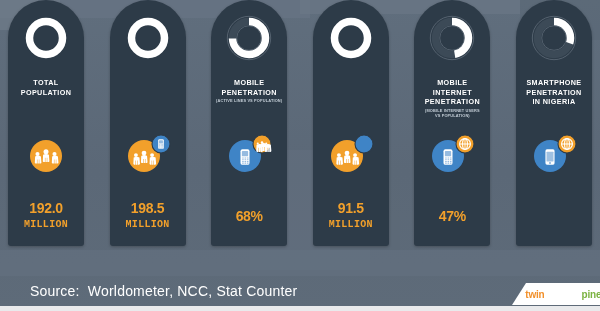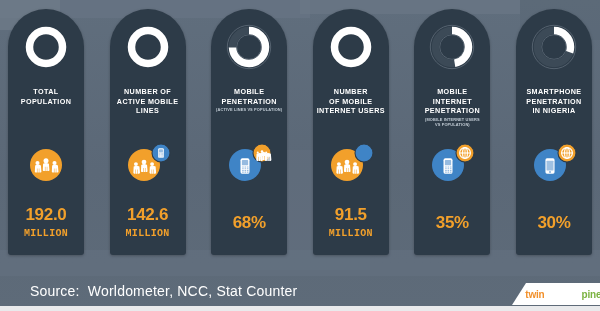--- a/index.html
+++ b/index.html
@@ -21,21 +21,21 @@
   .mapblob.b3{left:300px;top:0;width:220px;height:14px;background:#6d7a89;}
   .mapblob.b4{left:250px;top:150px;width:120px;height:120px;background:#63707f;opacity:.5;}
   .mapblob.b5{left:0;top:250px;width:600px;height:26px;background:#677482;opacity:.45;}
   .mapblob.b6{left:520px;top:0;width:80px;height:40px;background:#586573;opacity:.5;}
   .mapblob.b7{left:330px;top:160px;width:70px;height:90px;background:#5c6977;opacity:.6;}
   .mapblob.b8{left:440px;top:180px;width:40px;height:70px;background:#5a6775;opacity:.5;}
 
   #panels{
     position:absolute;left:0;top:0;width:600px;height:260px;
     display:flex;justify-content:space-between;
-    padding:9px 8px;box-sizing:border-box;
+    padding:0 8px;box-sizing:border-box;
   }
   .panel{
     width:76px;height:246px;
     background:#2d3b48;
     border-radius:38px 38px 3px 3px;
     position:relative;
     display:flex;flex-direction:column;align-items:center;
     box-shadow:0 1px 3px rgba(0,0,0,.25);
   }
   .ring-wrap{margin-top:12px;width:52px;height:52px;position:relative;}
@@ -57,21 +57,21 @@
   }
   .icon-wrap{
     position:absolute;top:130px;left:50%;transform:translateX(-50%);
     width:58px;height:48px;
   }
   .icon-wrap svg{display:block;width:58px;height:48px;}
   .value{
     position:absolute;bottom:30px;left:0;width:100%;
     text-align:center;
     color:#f2a02b;
-    font-size:17px;font-weight:bold;
+    font-size:14px;font-weight:bold;
     letter-spacing:-.3px;
   }
   .unit{
     position:absolute;bottom:16px;left:0;width:100%;
     text-align:center;
     color:#f2a02b;
     font-size:10px;font-weight:bold;letter-spacing:.3px;font-family:Liberation Mono, monospace;
   }
   .value.novalue-unit{bottom:22px;}
 
@@ -131,21 +131,20 @@
         </div>
         <div class="value">192.0</div>
         <div class="unit">MILLION</div>
       </div>
       <div class="panel">
         <div class="ring-wrap">
           <svg viewBox="0 0 52 52" xmlns="http://www.w3.org/2000/svg">
             <circle cx="26" cy="26" r="16.5" fill="none" stroke="#ffffff" stroke-width="7.5" stroke-dasharray="103.67255756846318 0" stroke-linecap="butt" transform="rotate(-90 26 26)"></circle>
           </svg>
         </div>
-        <div class="title">NUMBER OF<br>ACTIVE MOBILE<br>LINES</div>
         <div class="icon-wrap">
           <svg viewBox="0 0 58 48" xmlns="http://www.w3.org/2000/svg">
             <circle cx="25" cy="26" r="16" fill="#f2a02b"></circle>
             <circle cx="16.925" cy="25.0892" r="1.9474999999999998" fill="#ffffff"></circle>
             <path d="M14.6659,27.4262 q2.9,-1.6 5.8,0 l0.5,6.4 q0,0.8 -0.9,0.8 l-1.2,0 l0,-4.2 l-0.5,0 l0,4.2 l-1.4,0 l0,-4.2 l-0.5,0 l0,4.2 l-1.2,0 q-0.9,0 -0.9,-0.8 z" fill="#ffffff"></path>
             <circle cx="25" cy="23.060000000000002" r="2.375" fill="#ffffff"></circle>
             <path d="M22.245,25.91 q2.9,-1.6 5.8,0 l0.5,6.4 q0,0.8 -0.9,0.8 l-1.2,0 l0,-4.2 l-0.5,0 l0,4.2 l-1.4,0 l0,-4.2 l-0.5,0 l0,4.2 l-1.2,0 q-0.9,0 -0.9,-0.8 z" fill="#ffffff"></path>
             <circle cx="33.075" cy="25.0892" r="1.9474999999999998" fill="#ffffff"></circle>
             <path d="M30.815900000000003,27.4262 q2.9,-1.6 5.8,0 l0.5,6.4 q0,0.8 -0.9,0.8 l-1.2,0 l0,-4.2 l-0.5,0 l0,4.2 l-1.4,0 l0,-4.2 l-0.5,0 l0,4.2 l-1.2,0 q-0.9,0 -0.9,-0.8 z" fill="#ffffff"></path>
             <circle cx="42" cy="14" r="9" fill="#3f84c6" stroke="#2d3b48" stroke-width="1.1"></circle>
@@ -158,21 +157,21 @@
             <rect x="41.688" y="15.365" width="1.014" height="0.663" rx="0.15600000000000003" fill="#3f84c6" opacity=".55"></rect>
             <rect x="43.17" y="15.365" width="1.014" height="0.663" rx="0.15600000000000003" fill="#3f84c6" opacity=".55"></rect>
             <rect x="40.206" y="16.418" width="1.014" height="0.663" rx="0.15600000000000003" fill="#3f84c6" opacity=".55"></rect>
             <rect x="41.688" y="16.418" width="1.014" height="0.663" rx="0.15600000000000003" fill="#3f84c6" opacity=".55"></rect>
             <rect x="43.17" y="16.418" width="1.014" height="0.663" rx="0.15600000000000003" fill="#3f84c6" opacity=".55"></rect>
             <rect x="40.206" y="17.471" width="1.014" height="0.663" rx="0.15600000000000003" fill="#3f84c6" opacity=".55"></rect>
             <rect x="41.688" y="17.471" width="1.014" height="0.663" rx="0.15600000000000003" fill="#3f84c6" opacity=".55"></rect>
             <rect x="43.17" y="17.471" width="1.014" height="0.663" rx="0.15600000000000003" fill="#3f84c6" opacity=".55"></rect>
           </svg>
         </div>
-        <div class="value">142.6</div>
+        <div class="value">198.5</div>
         <div class="unit">MILLION</div>
       </div>
       <div class="panel">
         <div class="ring-wrap">
           <svg viewBox="0 0 52 52" xmlns="http://www.w3.org/2000/svg">
             <circle cx="26" cy="26" r="21.7" fill="none" stroke="#55626f" stroke-width="1"></circle>
             <circle cx="26" cy="26" r="12.3" fill="none" stroke="#55626f" stroke-width="1"></circle>
             <circle cx="26" cy="26" r="16.5" fill="none" stroke="#3c4a57" stroke-width="7.5"></circle>
             <circle cx="26" cy="26" r="16.5" fill="none" stroke="#ffffff" stroke-width="7.5" stroke-dasharray="76.71769260066274 26.954864967800432" stroke-linecap="butt" transform="rotate(-90 26 26)"></circle>
           </svg>
@@ -206,21 +205,20 @@
           </svg>
         </div>
         <div class="value novalue-unit">68%</div>
       </div>
       <div class="panel">
         <div class="ring-wrap">
           <svg viewBox="0 0 52 52" xmlns="http://www.w3.org/2000/svg">
             <circle cx="26" cy="26" r="16.5" fill="none" stroke="#ffffff" stroke-width="7.5" stroke-dasharray="103.67255756846318 0" stroke-linecap="butt" transform="rotate(-90 26 26)"></circle>
           </svg>
         </div>
-        <div class="title">NUMBER<br>OF MOBILE<br>INTERNET USERS</div>
         <div class="icon-wrap">
           <svg viewBox="0 0 58 48" xmlns="http://www.w3.org/2000/svg">
             <circle cx="25" cy="26" r="16" fill="#f2a02b"></circle>
             <circle cx="16.925" cy="25.0892" r="1.9474999999999998" fill="#ffffff"></circle>
             <path d="M14.6659,27.4262 q2.9,-1.6 5.8,0 l0.5,6.4 q0,0.8 -0.9,0.8 l-1.2,0 l0,-4.2 l-0.5,0 l0,4.2 l-1.4,0 l0,-4.2 l-0.5,0 l0,4.2 l-1.2,0 q-0.9,0 -0.9,-0.8 z" fill="#ffffff"></path>
             <circle cx="25" cy="23.060000000000002" r="2.375" fill="#ffffff"></circle>
             <path d="M22.245,25.91 q2.9,-1.6 5.8,0 l0.5,6.4 q0,0.8 -0.9,0.8 l-1.2,0 l0,-4.2 l-0.5,0 l0,4.2 l-1.4,0 l0,-4.2 l-0.5,0 l0,4.2 l-1.2,0 q-0.9,0 -0.9,-0.8 z" fill="#ffffff"></path>
             <circle cx="33.075" cy="25.0892" r="1.9474999999999998" fill="#ffffff"></circle>
             <path d="M30.815900000000003,27.4262 q2.9,-1.6 5.8,0 l0.5,6.4 q0,0.8 -0.9,0.8 l-1.2,0 l0,-4.2 l-0.5,0 l0,4.2 l-1.4,0 l0,-4.2 l-0.5,0 l0,4.2 l-1.2,0 q-0.9,0 -0.9,-0.8 z" fill="#ffffff"></path>
             <circle cx="42" cy="14" r="9" fill="#3f84c6" stroke="#2d3b48" stroke-width="1.1"></circle>
@@ -257,21 +255,21 @@
             <rect x="22.125" y="32.5625" width="1.625" height="1.0625" rx="0.25" fill="#3f84c6" opacity=".55"></rect>
             <rect x="24.5" y="32.5625" width="1.625" height="1.0625" rx="0.25" fill="#3f84c6" opacity=".55"></rect>
             <rect x="26.875" y="32.5625" width="1.625" height="1.0625" rx="0.25" fill="#3f84c6" opacity=".55"></rect>
             <circle cx="42" cy="14" r="9" fill="#f2a02b" stroke="#2d3b48" stroke-width="1.1"></circle>
             <circle cx="42" cy="14" r="5.4" fill="none" stroke="#ffffff" stroke-width="1.1880000000000002"></circle>
             <line x1="36.6" y1="14" x2="47.4" y2="14" stroke="#ffffff" stroke-width="1.08"></line>
             <ellipse cx="42" cy="14" rx="2.43" ry="5.4" fill="none" stroke="#ffffff" stroke-width="1.08"></ellipse>
             <line x1="42" y1="8.6" x2="42" y2="19.4" stroke="#ffffff" stroke-width="0.8640000000000001"></line>
           </svg>
         </div>
-        <div class="value novalue-unit">35%</div>
+        <div class="value novalue-unit">47%</div>
       </div>
       <div class="panel">
         <div class="ring-wrap">
           <svg viewBox="0 0 52 52" xmlns="http://www.w3.org/2000/svg">
             <circle cx="26" cy="26" r="21.7" fill="none" stroke="#55626f" stroke-width="1"></circle>
             <circle cx="26" cy="26" r="12.3" fill="none" stroke="#55626f" stroke-width="1"></circle>
             <circle cx="26" cy="26" r="16.5" fill="none" stroke="#3c4a57" stroke-width="7.5"></circle>
             <circle cx="26" cy="26" r="16.5" fill="none" stroke="#ffffff" stroke-width="7.5" stroke-dasharray="31.10176727053895 72.57079029792422" stroke-linecap="butt" transform="rotate(-90 26 26)"></circle>
           </svg>
         </div>
@@ -282,21 +280,20 @@
             <rect x="20.44" y="19.32" width="9.12" height="15.36" rx="1.56" fill="#ffffff"></rect>
             <rect x="21.520000000000003" y="21.72" width="6.959999999999999" height="9.84" rx="0.48" fill="#3f84c6" opacity=".5"></rect>
             <circle cx="25" cy="33" r="1.08" fill="#3f84c6" opacity=".6"></circle>
             <circle cx="42" cy="14" r="9" fill="#f2a02b" stroke="#2d3b48" stroke-width="1.1"></circle>
             <circle cx="42" cy="14" r="5.4" fill="none" stroke="#ffffff" stroke-width="1.1880000000000002"></circle>
             <line x1="36.6" y1="14" x2="47.4" y2="14" stroke="#ffffff" stroke-width="1.08"></line>
             <ellipse cx="42" cy="14" rx="2.43" ry="5.4" fill="none" stroke="#ffffff" stroke-width="1.08"></ellipse>
             <line x1="42" y1="8.6" x2="42" y2="19.4" stroke="#ffffff" stroke-width="0.8640000000000001"></line>
           </svg>
         </div>
-        <div class="value novalue-unit">30%</div>
       </div>
     </div>
 
   <div id="source">Source:  Worldometer, NCC, Stat Counter</div>
 
   <div id="logo-tab">
     <span class="logo-text"><span class="logo-twin">twin</span><span class="logo-pine">pine</span><span class="logo-tm">TM</span></span>
   </div>
 
   <div id="bottombar"></div>

